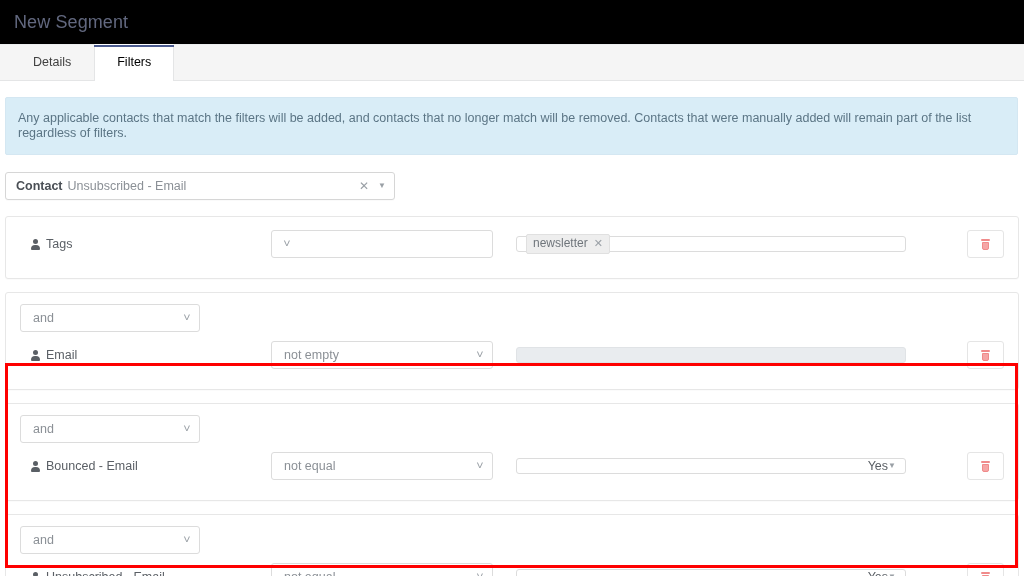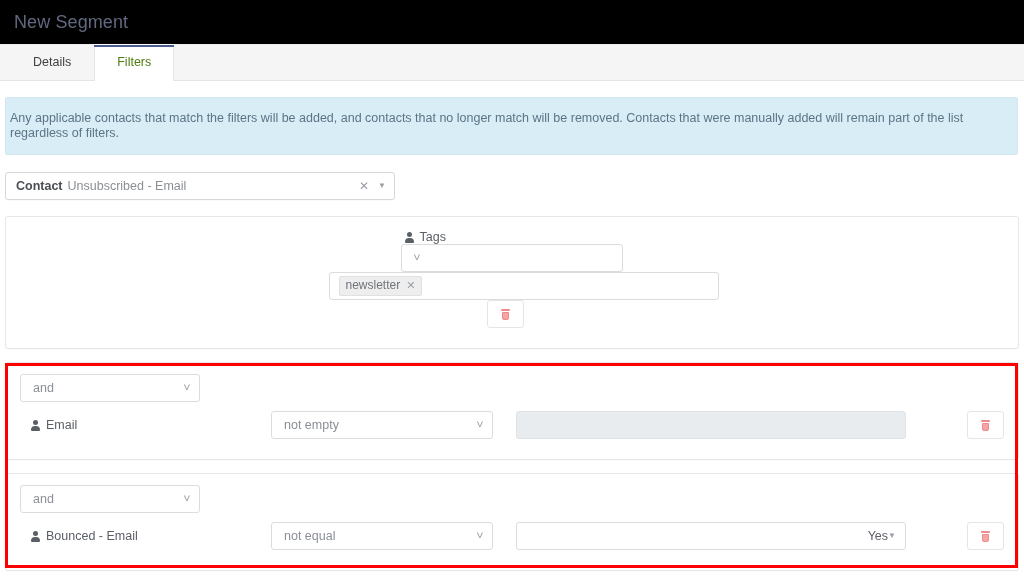--- a/index.html
+++ b/index.html
@@ -54,21 +54,21 @@
     background: transparent;
     border: 1px solid transparent;
     border-bottom: none;
     box-sizing: border-box;
     height: 36px;
     display: flex;
     align-items: center;
   }
   .tab.active {
     background: #ffffff;
-    color: #4d7c0f;
+    color: #000000;
     border-left: 1px solid #e4e5e6;
     border-right: 1px solid #e4e5e6;
     margin-bottom: -1px;
     height: 37px;
   }
   .tab.active::before {
     content: "";
     position: absolute;
     left: -1px; right: -1px; top: 0;
     height: 2px;
@@ -79,21 +79,21 @@
   .content {
     padding: 0;
   }
   .alert-info {
     margin: 16px 6px 0 5px;
     background: #d9edf7;
     border: 1px solid #d4e7f2;
     border-radius: 2px;
     color: #5b7585;
     font-size: 12.5px;
-    padding: 13px 4px;
+    padding: 13px 12px;
     line-height: 1.2;
   }
 
   
   .contact-select {
     margin: 17px 0 0 5px;
     width: 390px;
     height: 28px;
     background: #fff;
     border: 1px solid #d6d6d6;
@@ -146,21 +146,21 @@
   .glue-row {
     padding: 11px 0 0 14px;
   }
 
   .filter-row {
     display: flex;
     align-items: center;
     padding: 9px 0 20px 0;
     box-sizing: border-box;
   }
-  .filter-row.tight { padding-top: 13px; flex-direction: column; }
+  .filter-row.tight { padding-top: 13px; }
 
   .field-label {
     width: 265px;
     padding-left: 25px;
     box-sizing: border-box;
     font-size: 12.5px;
     color: #5a5f65;
     display: flex;
     align-items: center;
     gap: 6px;
@@ -213,21 +213,21 @@
     transform: scaleX(1.25);
   }
   .sel-glue { width: 180px; }
   .sel-op { width: 222px; }
 
   .val-wrap {
     width: 390px;
     margin-left: 23px;
   }
   .val-box {
-    height: 28px;
+    height: 16px;
     border: 1px solid #dcdcdc;
     border-radius: 3px;
     background: #fff;
     display: flex;
     align-items: center;
     padding: 0 9px 0 9px;
     box-sizing: border-box;
     font-size: 12.5px;
     color: #55595c;
   }

